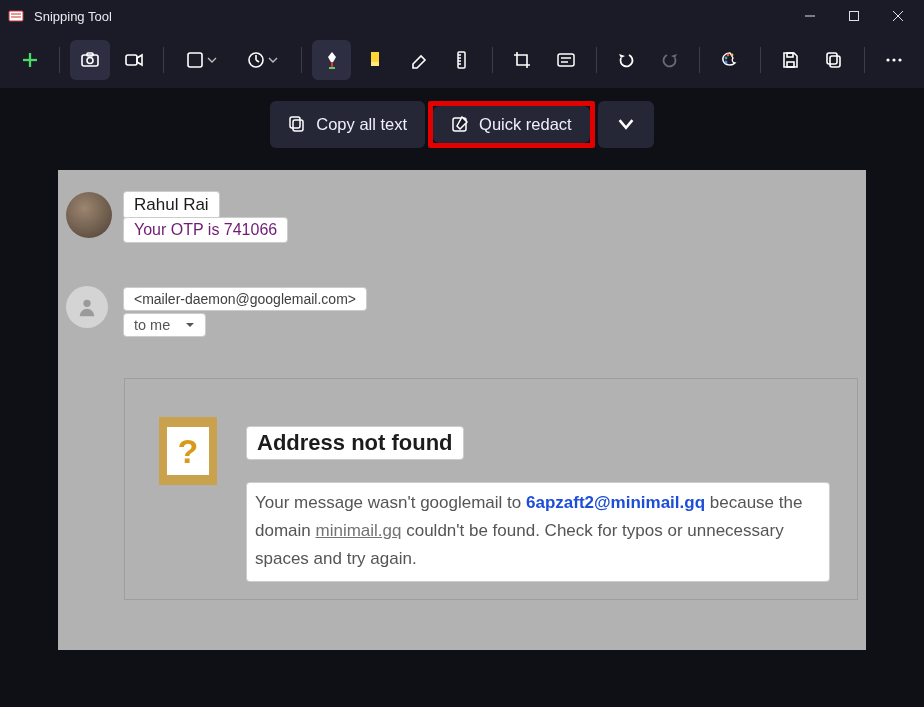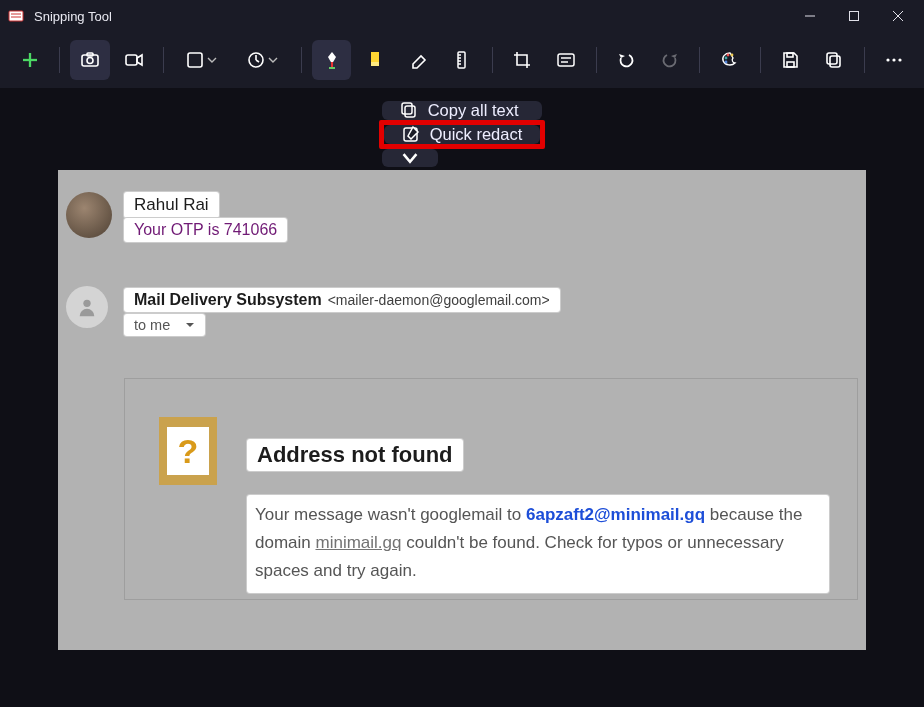--- a/index.html
+++ b/index.html
@@ -17,21 +17,21 @@
   .tbtn { width: 42px; height: 40px; display: flex; align-items: center; justify-content: center; border-radius: 6px; cursor: pointer; color: #e5e5f0; }
   .tbtn.active { background: #2d2e42; }
   .tbtn.wide { width: 60px; }
   .tbtn svg, .tbtn span.glyph { width: 20px; height: 20px; display: inline-flex; align-items: center; justify-content: center; font-size: 18px; }
   .tsep { width: 1px; height: 26px; background: #3b3c4e; margin: 0 6px; }
   .caret { width: 14px; display: inline-flex; align-items: center; justify-content: center; }
   .caret svg { width: 10px; height: 10px; }
 
   
   .actionbar-area { height: 72px; background: #0f0f16; display: flex; align-items: center; justify-content: center; }
-  .abtn-group { display: flex; align-items: stretch; height: 47px; flex-direction: column; }
+  .abtn-group { display: flex; align-items: stretch; height: 47px; }
   .abtn { display: flex; align-items: center; gap: 10px; padding: 0 18px; background: #262736; border-radius: 6px; margin: 0 3px; color: #eef; font-size: 16.5px; cursor: pointer; }
   .abtn svg { width: 18px; height: 18px; }
   .redact-highlight { border: 5px solid #e20000; border-radius: 2px; }
   .chev-drop { width: 56px; justify-content: center; }
 
   
   .canvas-wrap { position: absolute; top: 170px; left: 58px; width: 808px; height: 480px; background: #b2b2b2; }
 
   .avatar1 { position: absolute; top: 22px; left: 8px; width: 46px; height: 46px; border-radius: 50%; background: radial-gradient(circle at 40% 35%, #9c8570, #4e4033); }
 
@@ -49,21 +49,21 @@
   .to-row svg { width:10px; height:10px; fill:#555; }
 
   .card { position: absolute; top: 208px; left: 66px; width: 734px; height: 222px; border: 1px solid #9e9e9e; background: #b2b2b2; }
   .q-icon { position: absolute; top: 38px; left: 34px; width: 58px; height: 68px; background: #caa24d; display:flex; align-items:center; justify-content:center; }
   .q-icon-inner { width: 42px; height: 48px; background: #fff; display:flex; align-items:center; justify-content:center; font-size: 34px; font-weight:700; color:#d99a1a; }
 
   .heading { top: 48px; left: 122px; font-size: 22px; font-weight: 700; }
   .body-text { top: 104px; left: 122px; width: 582px; font-size: 17px; line-height: 1.65; color: #555; padding: 6px 10px 8px 8px; white-space: normal; }
   .body-text b { color: #1d4ed8; }
   .body-text a { color: #737373; text-decoration: underline; }
-  .in-card { position: absolute; margin-top: 12px; }
+  .in-card { position: absolute; }
 </style>
 </head>
 <body>
 
 <div class="titlebar">
   <svg class="app-icon" viewBox="0 0 16 16">
     <rect x="1" y="3" width="14" height="10" rx="1" fill="#fff" stroke="#c33" stroke-width="1"></rect>
     <line x1="3" y1="6" x2="13" y2="6" stroke="#c33"></line>
     <line x1="3" y1="9" x2="13" y2="9" stroke="#c33"></line>
   </svg>
@@ -258,21 +258,20 @@
   <div class="bubble name1">Rahul Rai</div>
   <div class="bubble sub1">Your OTP is 741066</div>
 
   <div class="avatar2">
     <svg viewBox="0 0 24 24">
         <circle cx="12" cy="8" r="4"></circle>
         <path d="M4 22 A8 8 0 0 1 20 22 Z"></path>
       </svg>
   </div>
   <div class="bubble from-row">
-    <span class="fname">Mail Delivery Subsystem</span>
     <span class="femail">&lt;mailer-daemon@googlemail.com&gt;</span>
   </div>
   <div class="bubble to-row">
     <span>to me</span>
     <svg viewBox="0 0 10 10">
         <path d="M1 3 L5 7 L9 3"></path>
       </svg>
   </div>
 
   <div class="card">

